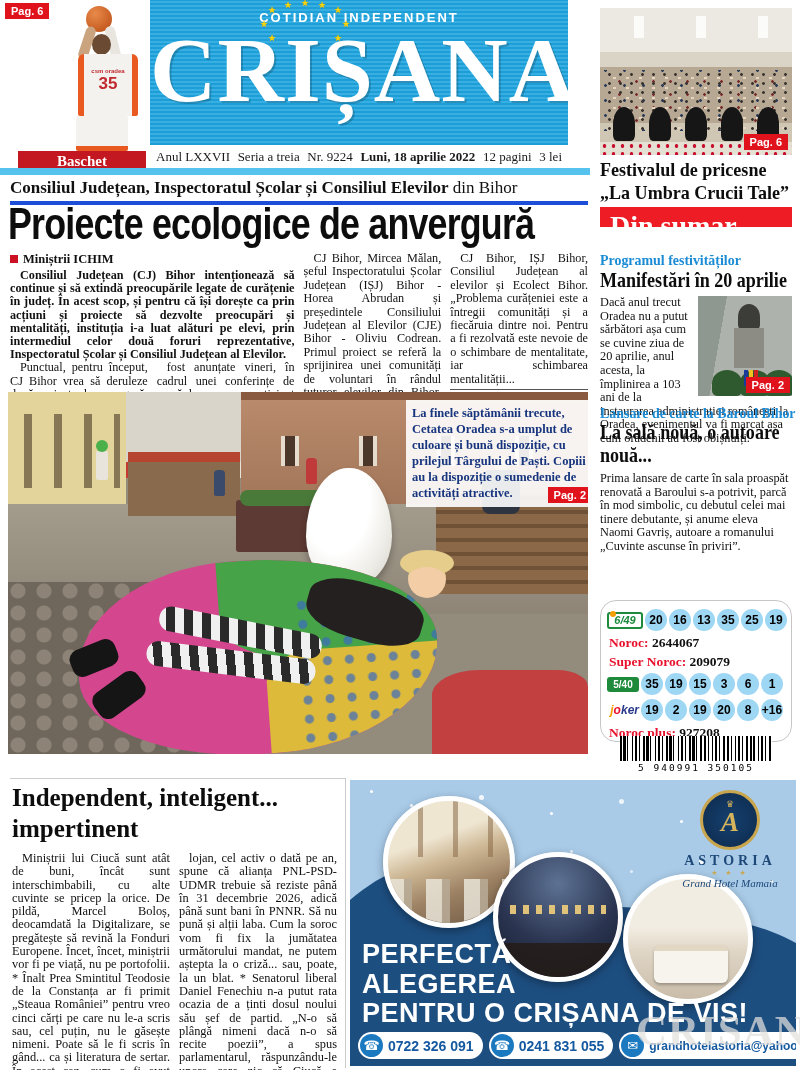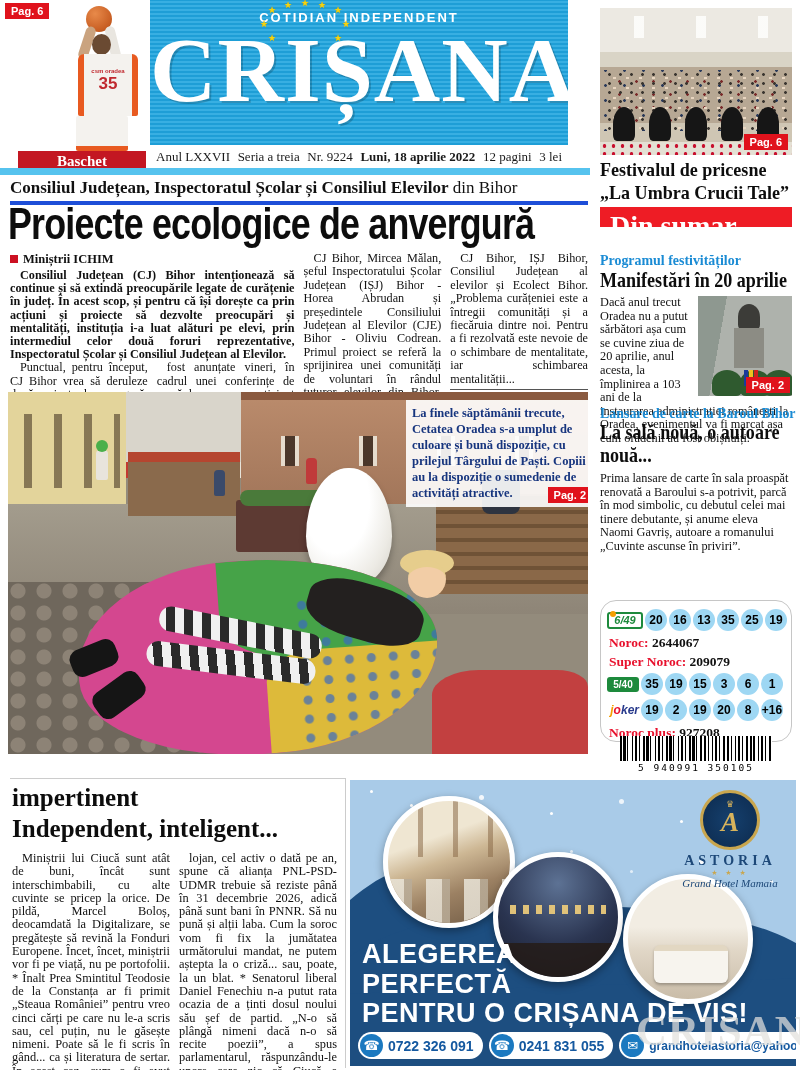--- a/index.html
+++ b/index.html
@@ -431,22 +431,22 @@
     </div>
   </div>
 
   <div class="abs barcode">
     <div class="bars"></div>
     <div class="bdigits">5 940991 350105</div>
   </div>
 
   <div class="abs barticle">
     <div class="btitle">
+      <div>Independent, inteligent...</div>
       <div>impertinent</div>
-      <div>Independent, inteligent...</div>
     </div>
     <div class="bcols">
       <div class="bcol">Miniștrii lui Ciucă sunt atât de buni, încât sunt interschimbabili, cu alte cuvinte se pricep la orice. De pildă, Marcel Boloș, deocamdată la Digitalizare, se pregătește să revină la Fonduri Europene. Încet, încet, miniștrii vor fi pe viață, nu pe portofolii. * Înalt Prea Smintitul Teodosie de la Constanța ar fi primit „Steaua României” pentru vreo cinci cărți pe care nu le-a scris sau, cel puțin, nu le găsește nimeni. Poate să le fi scris în gând... ca și literatura de sertar. În acest caz, cum o fi avut acces la ele Iliescu, cel care l-a blagoslovit pe Teodosie cu înalta distincție?! Nicidecum prin revelație, că el e ateu. * Sto-</div>
       <div class="bcol">
         <span>lojan, cel activ o dată pe an, spune că alianța PNL-PSD-UDMR trebuie să reziste până în 31 decembrie 2026, adică până sunt bani în PNNR. Să nu pună și alții laba. Cum la soroc vom fi fix la jumătatea următorului mandat, ne putem aștepta la o criză... sau, poate, la un blat. * Senatorul liberal Daniel Fenechiu n-a putut rata ocazia de a ținti dosul noului său șef de partid. „N-o să plângă nimeni dacă n-o să recite poezii”, a spus parlamentarul, răspunzându-le unora care zic că Ciucă e prozaic. În ceea ce privește relația premierului cu genul liric, un lucru e sigur, mai bine să n-o facă!</span>
         
       </div>
     </div>
   </div>
 
@@ -462,22 +462,22 @@
     <div class="adlogo">
       <div class="logocircle">
         <div class="crown">♛</div>
         <div class="logoa">A</div>
       </div>
       <div class="logoname">ASTORIA</div>
       <div class="logostars">★ ★ ★</div>
       <div class="logoscript">Grand Hotel Mamaia</div>
     </div>
     <div class="slogan">
+      <div class="sl">PERFECTĂ</div>
       <div class="sl">ALEGEREA</div>
-      <div class="sl">PERFECTĂ</div>
       <div class="sl">PENTRU O CRIȘANA DE VIS!</div>
     </div>
     <div class="btns">
       <div class="pill">
         <span class="pill-icon">☎</span>
         <span class="pill-label">0722 326 091</span>
       </div>
       <div class="pill">
         <span class="pill-icon">☎</span>
         <span class="pill-label">0241 831 055</span>

